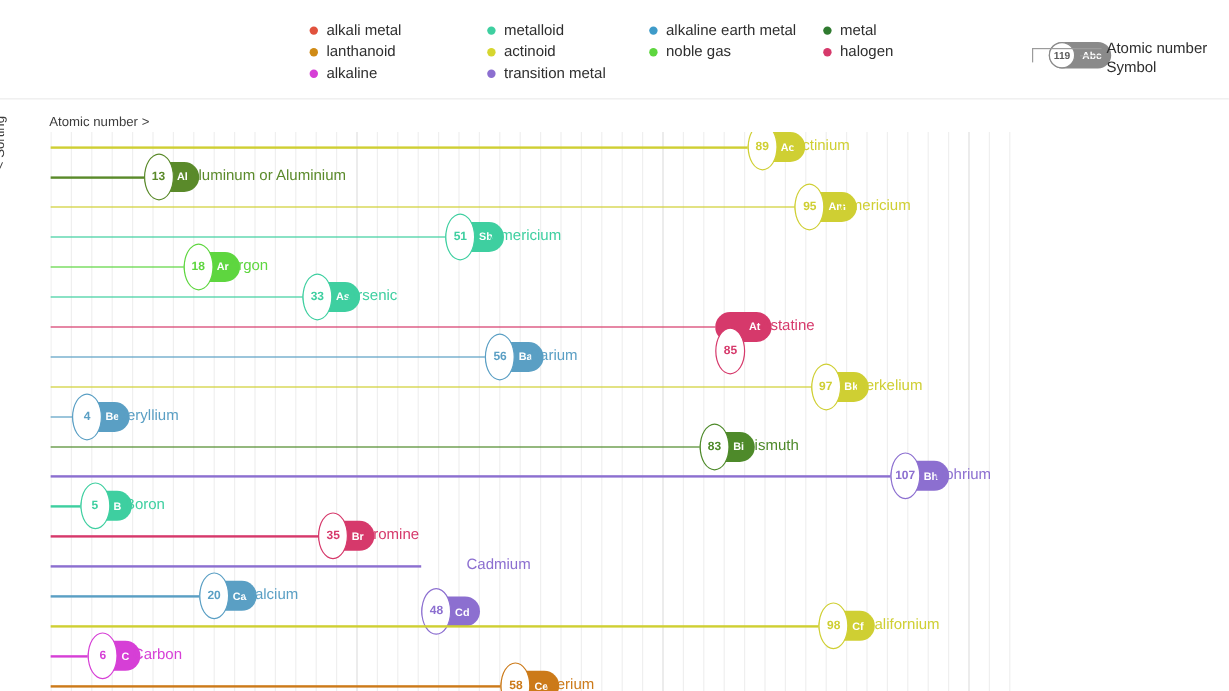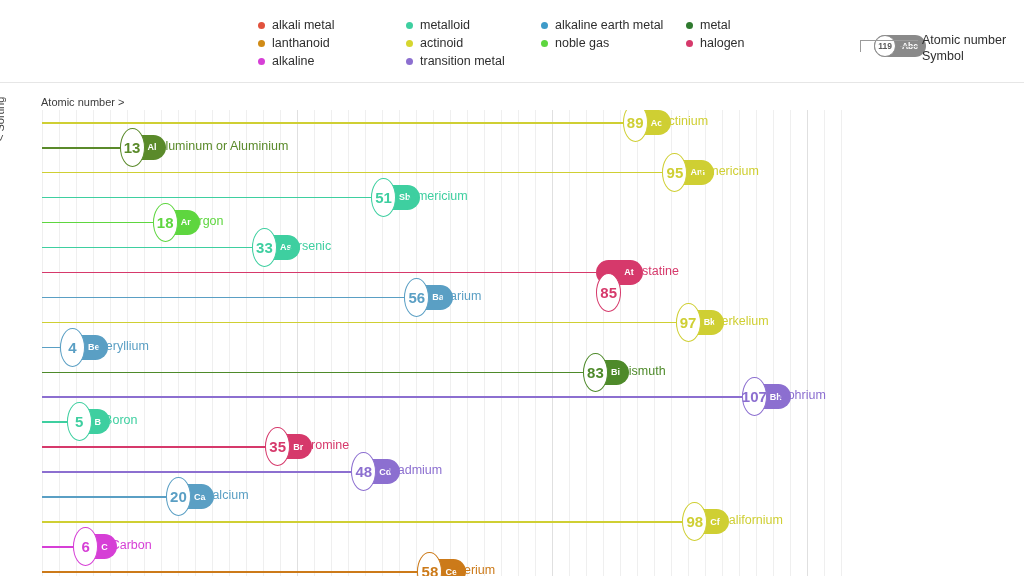--- a/index.html
+++ b/index.html
@@ -125,21 +125,21 @@
   .pill {
     position: absolute; top: 0px;
     height: 25px; border-radius: 12.5px;
     display: flex; align-items: center;
     padding-right: 3px;
   }
   .pill-num {
     width: 25px; height: 39px; border-radius: 50%;
     background: #ffffff;
     display: flex; align-items: center; justify-content: center;
-    font-size: 15px; font-weight: bold;
+    font-size: 10px; font-weight: bold;
     flex: none;
     box-sizing: border-box;
   }
   .pill-sym {
     flex: 1; text-align: center;
     font-size: 9px; font-weight: bold; color: #ffffff;
     padding: 0 6px 0 3px;
     white-space: nowrap;
   }
   .elname {
@@ -380,21 +380,21 @@
         <div class="row" style="top: 324.35px;">
           <div class="rowline" style="width: 223.2px; background: rgb(214, 57, 107);"></div>
           <div class="pill" style="left: 223.2px; background: rgb(214, 57, 107);">
             <div class="pill-num" style="border: 1.8px solid rgb(214, 57, 107); color: rgb(214, 57, 107);">35</div>
             <div class="pill-sym">Br</div>
           </div>
           <div class="elname" style="left: 260.7px; color: rgb(214, 57, 107);">Bromine</div>
         </div>
         <div class="row" style="top: 349.3px;">
           <div class="rowline" style="width: 309.26px; background: rgb(140, 111, 208);"></div>
-          <div class="pill" style="left: 309.26px; background: rgb(140, 111, 208);">
+          <div class="pill" style="left: 309.26px; background: rgb(140, 111, 208); margin-top: 38px;">
             <div class="pill-num" style="border: 1.8px solid rgb(140, 111, 208); color: rgb(140, 111, 208);">48</div>
             <div class="pill-sym">Cd</div>
           </div>
           <div class="elname" style="left: 346.76px; color: rgb(140, 111, 208);">Cadmium</div>
         </div>
         <div class="row" style="top: 374.25px;">
           <div class="rowline" style="width: 123.9px; background: rgb(90, 159, 196);"></div>
           <div class="pill" style="left: 123.9px; background: rgb(90, 159, 196);">
             <div class="pill-num" style="border: 1.8px solid rgb(90, 159, 196); color: rgb(90, 159, 196);">20</div>
             <div class="pill-sym">Ca</div>

